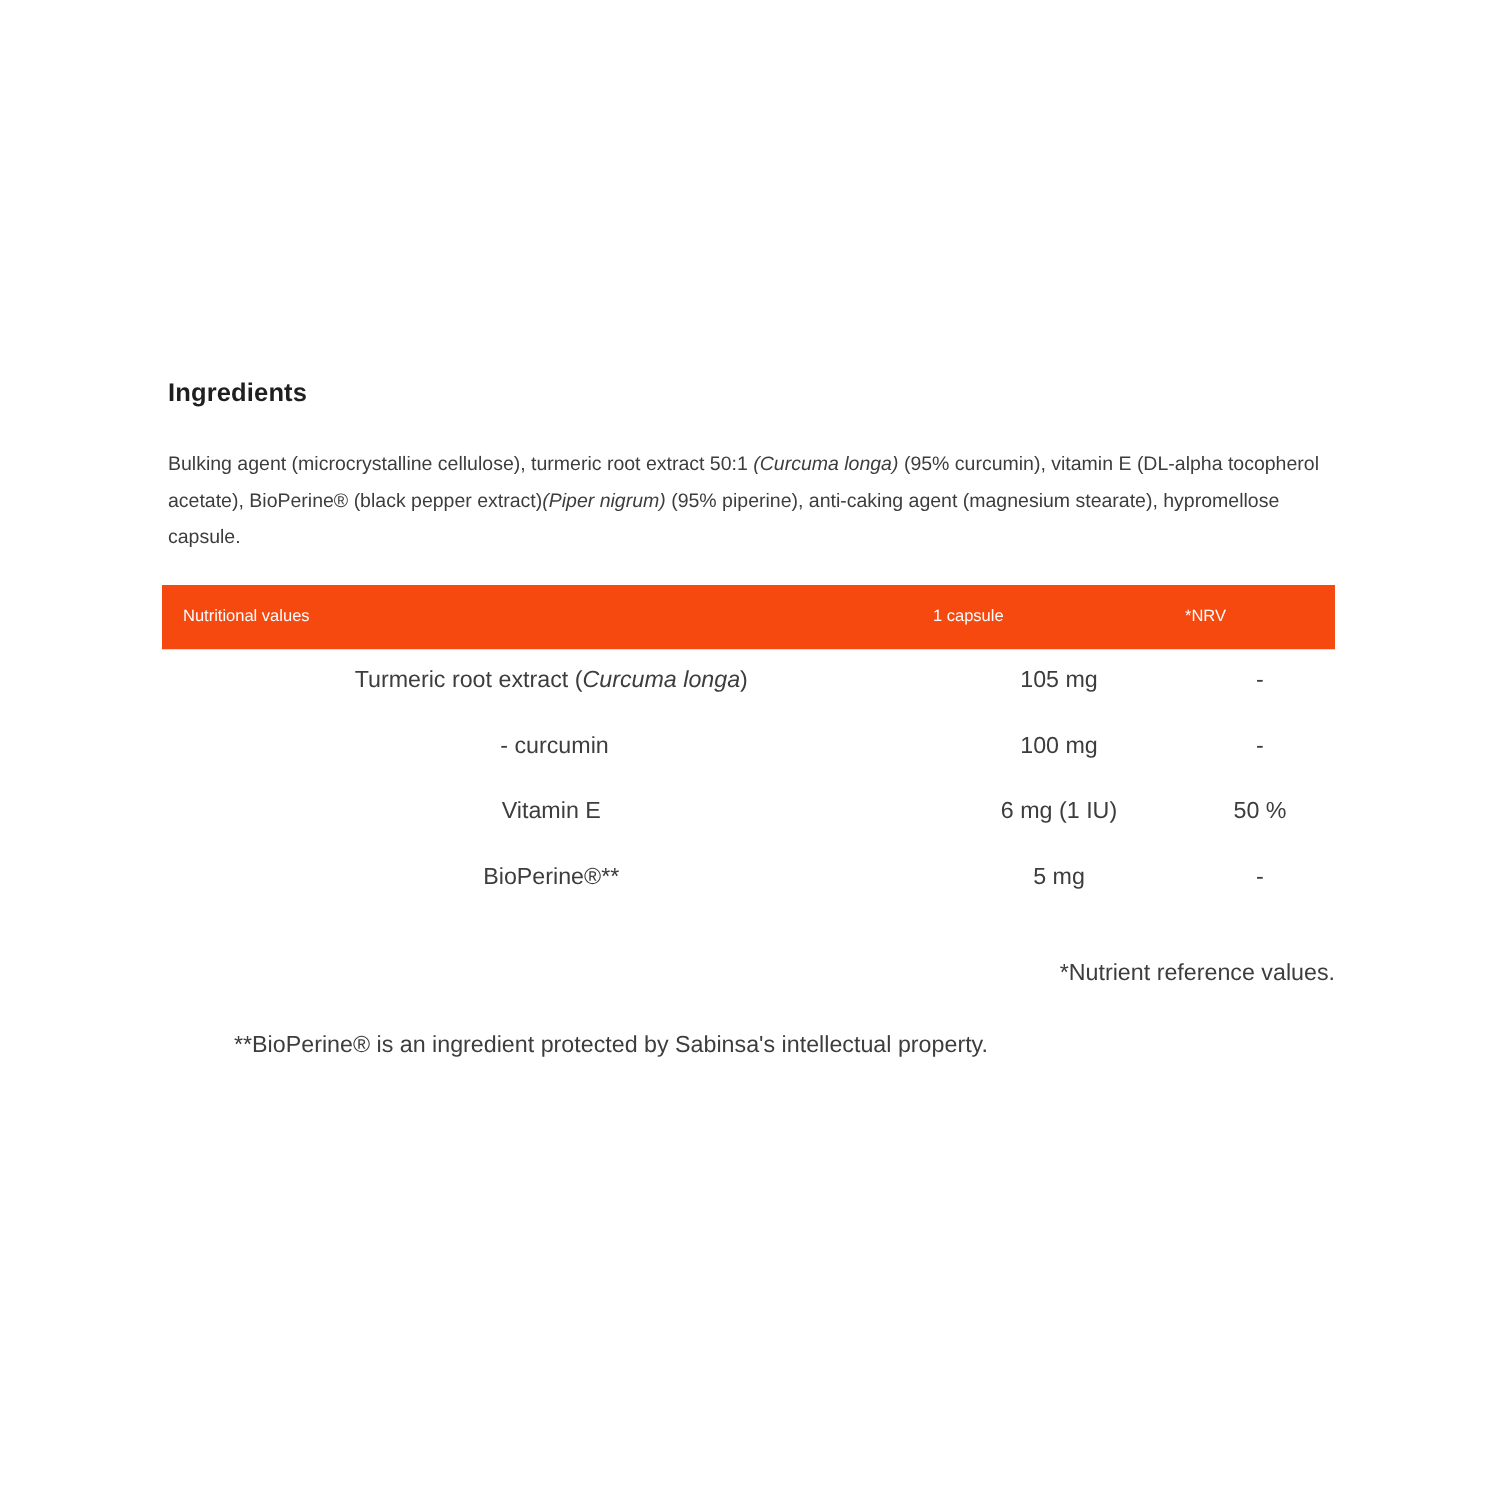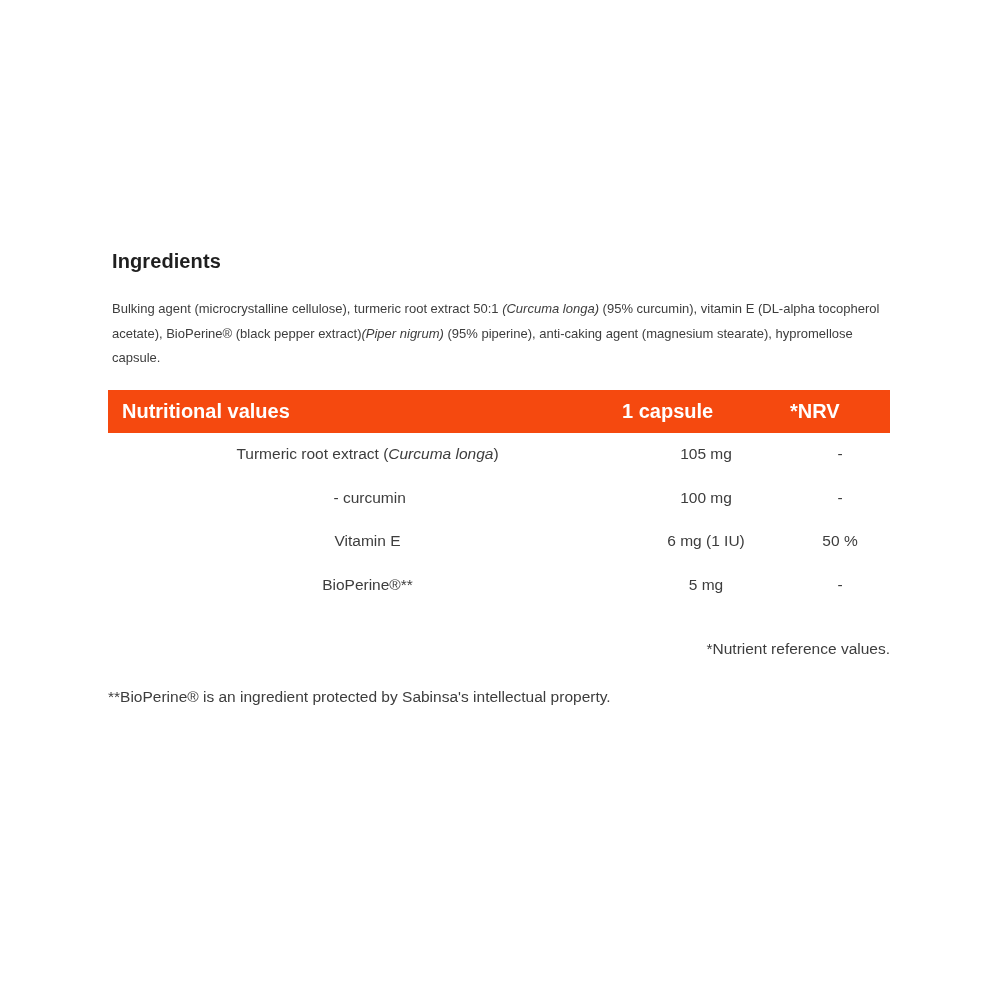--- a/index.html
+++ b/index.html
@@ -17,21 +17,21 @@
   }
   .content {
     position: absolute;
     left: 108px;
     top: 250px;
     width: 782px;
   }
   .section-heading {
     margin: 0;
     padding-left: 4px;
-    font-size: 20px;
+    font-size: 17px;
     line-height: 23px;
     font-weight: 700;
     color: var(--heading-text, #1f1f1f);
     letter-spacing: 0.1px;
   }
   .ingredients-paragraph {
     margin: 24px 0 0 0;
     padding-left: 4px;
     font-size: 13px;
     line-height: 24.5px;
@@ -46,22 +46,22 @@
   }
   .t-row {
     display: grid;
     grid-template-columns: 514px 168px 100px;
     align-items: center;
   }
   .t-head {
     height: 43px;
     background: var(--accent-orange, #F5490F);
     color: var(--header-text, #ffffff);
-    font-weight: 700;
-    font-size: 20px;
+    font-weight: 400;
+    font-size: 11px;
   }
   .t-head .c-name { padding-left: 14px; }
   .t-body-row {
     height: 43.5px;
     background: #ffffff;
     font-size: 15.5px;
     color: var(--body-text, #3d3d3d);
     text-align: center;
   }
   .t-body-row .c-name {
@@ -75,20 +75,21 @@
     color: var(--body-text, #3d3d3d);
   }
   .footnote-1 {
     margin-top: 30px;
     padding-left: 8px;
     text-align: right;
   }
   .footnote-2 {
     margin-top: 24px;
     padding-left: 0;
+    margin-left: 48px;
   }
 </style>
 </head>
 <body>
 
 <div class="content">
 
   <h2 class="section-heading">Ingredients</h2>
 
   <p class="ingredients-paragraph"><span>Bulking agent (microcrystalline cellulose), turmeric root extract 50:1 </span><span style="font-style: italic;">(Curcuma longa)</span><span> (95% curcumin), vitamin E (DL-alpha tocopherol acetate), BioPerine® (black pepper extract)</span><span style="font-style: italic;">(Piper nigrum)</span><span> (95% piperine), anti-caking agent (magnesium stearate), hypromellose capsule.</span></p>

